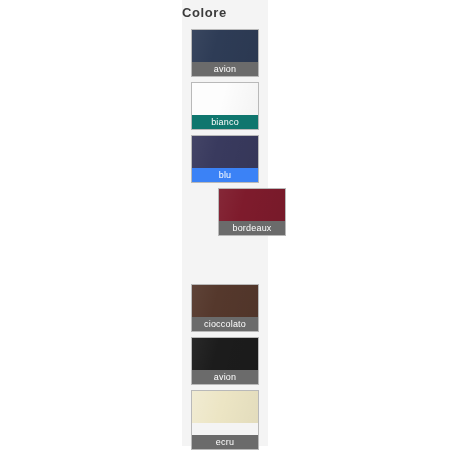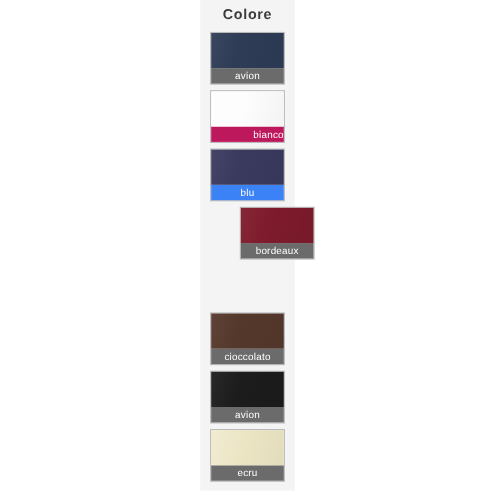--- a/index.html
+++ b/index.html
@@ -20,21 +20,20 @@
     position: absolute;
     left: 182px;
     top: 0;
     width: 86px;
     height: 446px;
     background: #f4f4f4;
     box-sizing: border-box;
   }
 
   #panel-title {
-    text-align: center;
     font-size: 13px;
     font-weight: bold;
     color: #3b3b3b;
     letter-spacing: 0.6px;
     padding-top: 5px;
     padding-bottom: 3px;
     line-height: 16px;
     font-family: "Liberation Sans", sans-serif;
   }
 
@@ -98,21 +97,21 @@
 
   <ul id="swatch-list">
 
     <li class="swatch-item" style="border-color: rgb(185, 185, 185);">
       <span class="swatch-chip" style="background-color: rgb(46, 60, 86);"></span>
       <span class="swatch-label" style="background: rgb(107, 107, 107); color: rgb(255, 255, 255);">avion</span>
     </li>
 
     <li class="swatch-item" style="border-color: rgb(185, 185, 185);">
       <span class="swatch-chip light" style="background-color: rgb(253, 253, 253);"></span>
-      <span class="swatch-label" style="background: #be185d; color: rgb(255, 255, 255); text-align: right;">bianco</span>
+      <span class="swatch-label" style="background: #0f766e; color: rgb(255, 255, 255);">bianco</span>
     </li>
 
     <li class="swatch-item" style="border-color: rgb(185, 185, 185);">
       <span class="swatch-chip" style="background-color: rgb(57, 58, 94);"></span>
       <span class="swatch-label" style="background: #3b82f6; color: rgb(255, 255, 255);">blu</span>
     </li>
 
     <li class="swatch-item" style="border-color: rgb(185, 185, 185); margin-left: 36px;">
       <span class="swatch-chip" style="background-color: rgb(126, 27, 44);"></span>
       <span class="swatch-label" style="background: rgb(107, 107, 107); color: rgb(255, 255, 255);">bordeaux</span>
@@ -123,18 +122,18 @@
       <span class="swatch-label" style="background: rgb(107, 107, 107); color: rgb(255, 255, 255);">cioccolato</span>
     </li>
 
     <li class="swatch-item" style="border-color: rgb(185, 185, 185);">
       <span class="swatch-chip" style="background-color: rgb(28, 28, 28);"></span>
       <span class="swatch-label" style="background: rgb(107, 107, 107); color: rgb(255, 255, 255);">avion</span>
     </li>
 
     <li class="swatch-item" style="border-color: rgb(185, 185, 185);">
       <span class="swatch-chip light" style="background-color: rgb(236, 229, 196);"></span>
-      <span class="swatch-label" style="background: rgb(107, 107, 107); color: rgb(255, 255, 255);">ecru</span>
+      <span class="swatch-label" style="background: rgb(107, 107, 107); color: rgb(255, 255, 255); margin-top: 12px;">ecru</span>
     </li>
 
 
   </ul>
 </div>
 
 </body></html>

